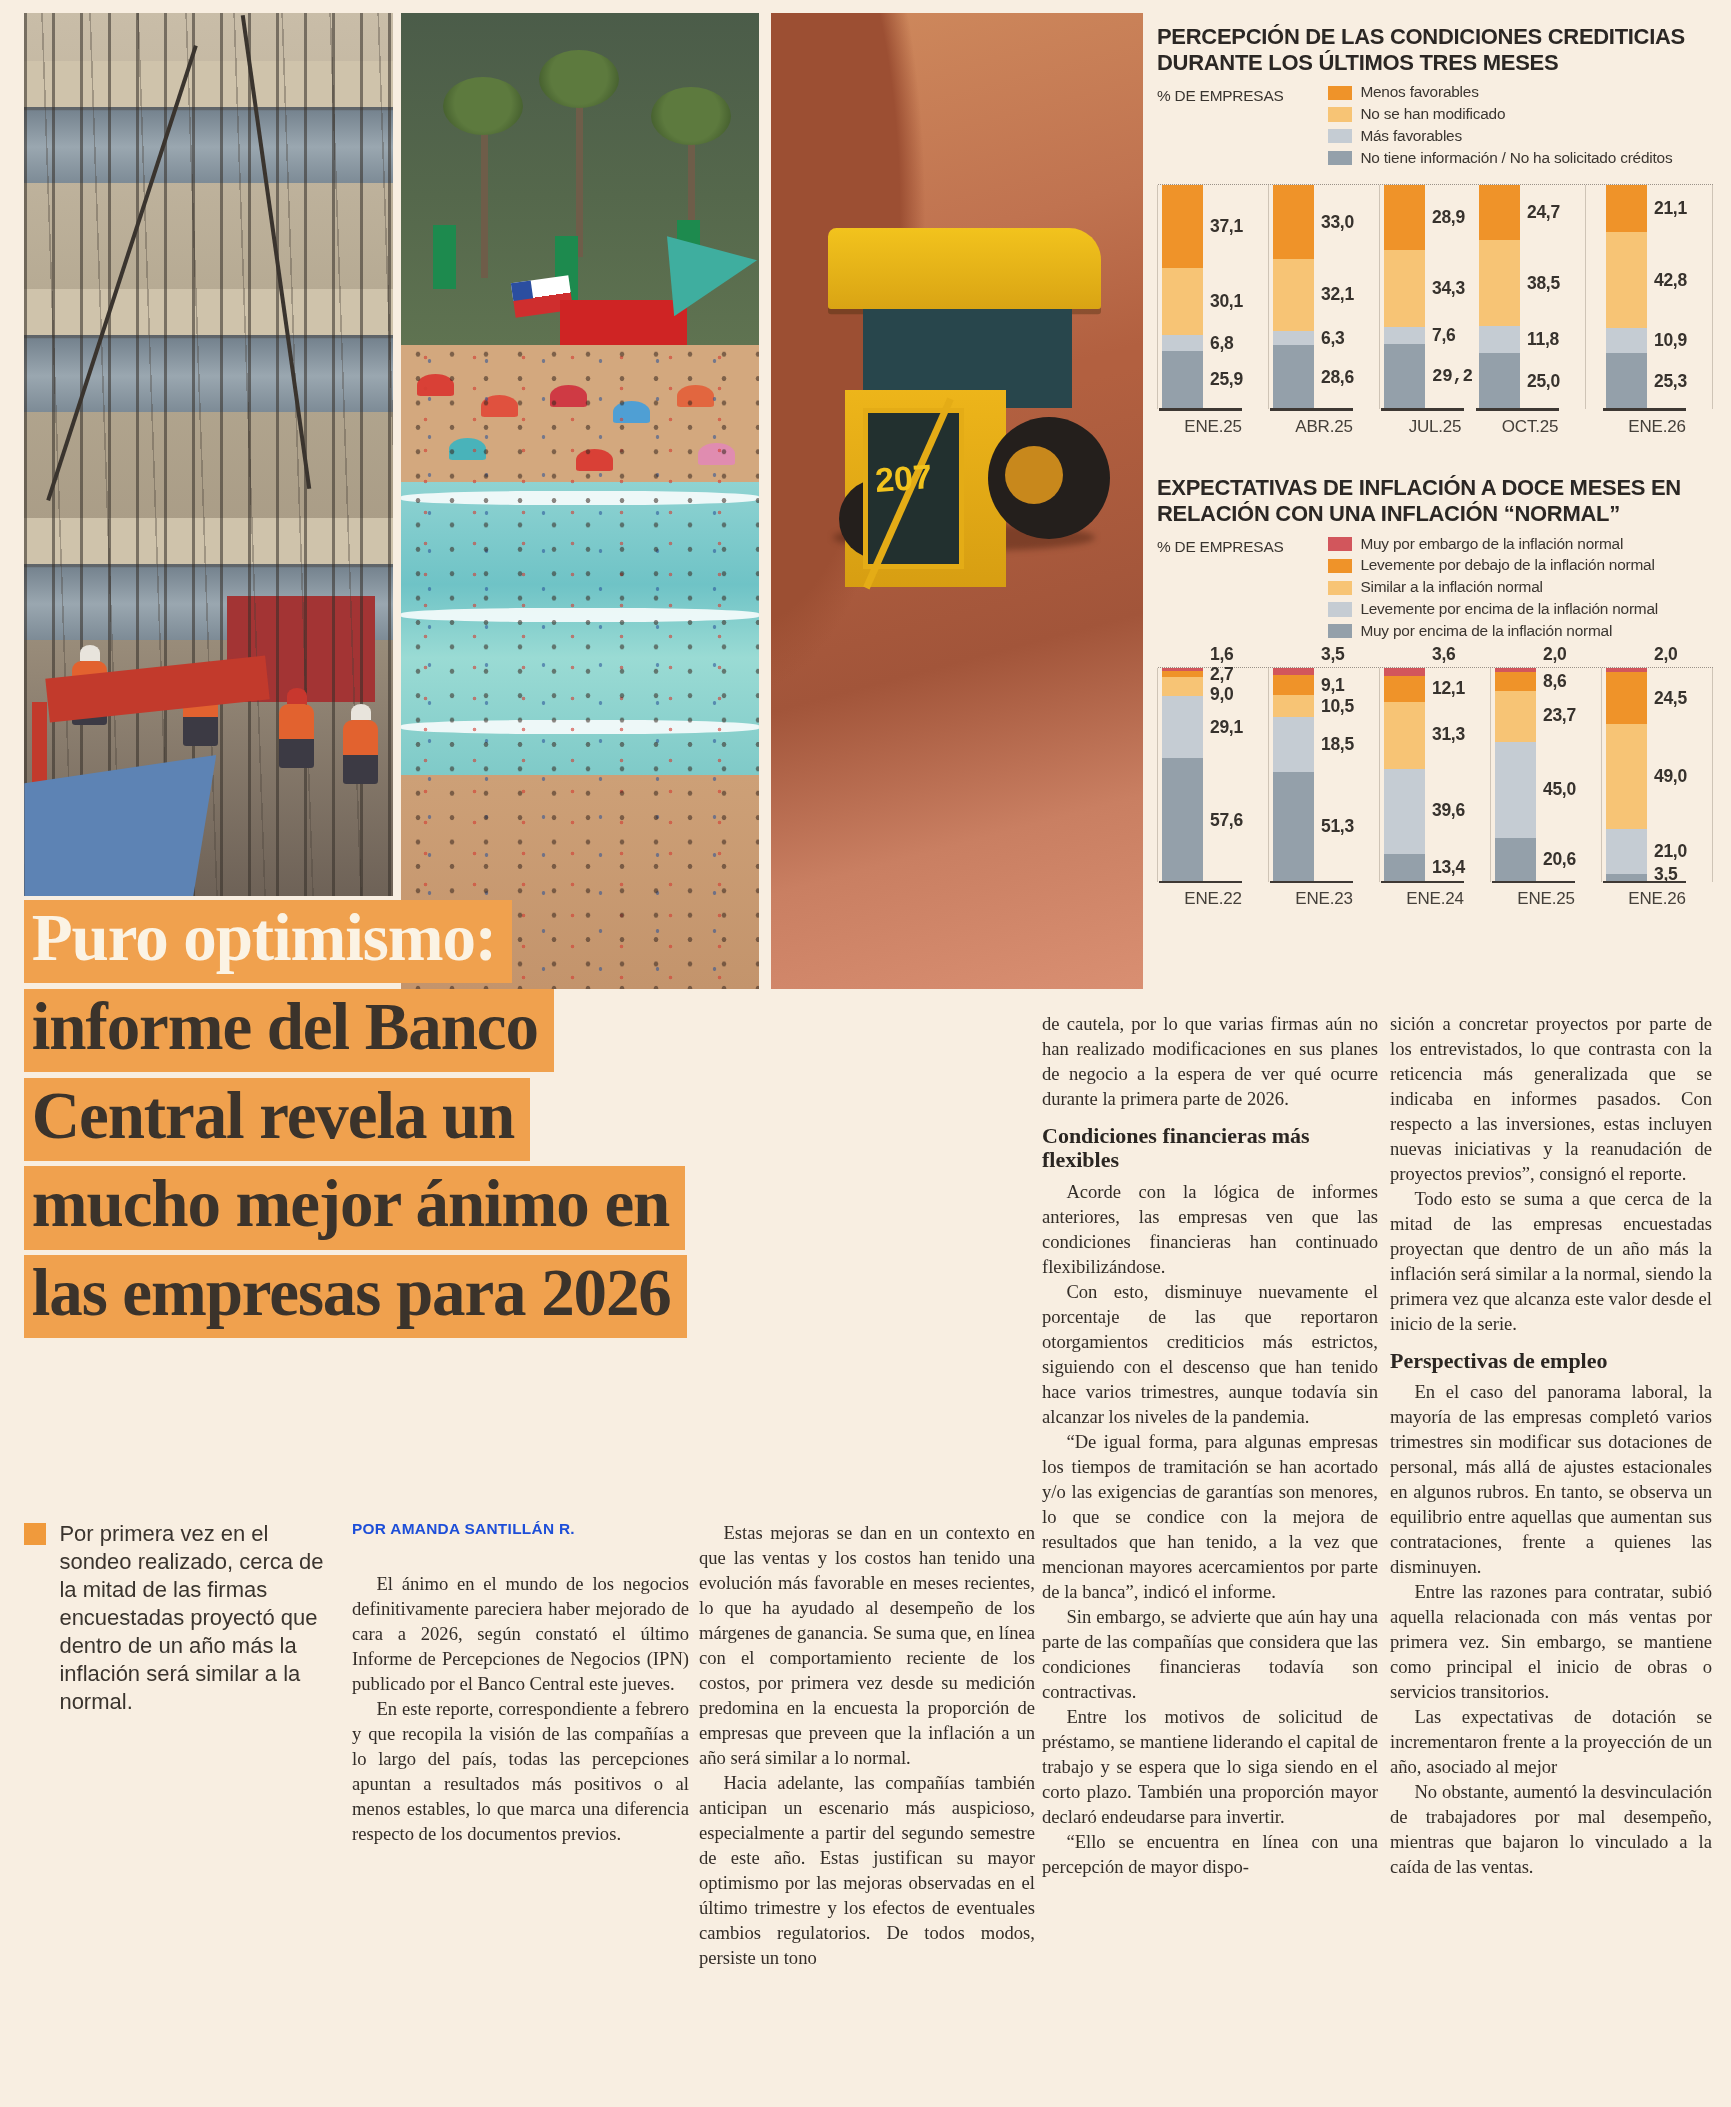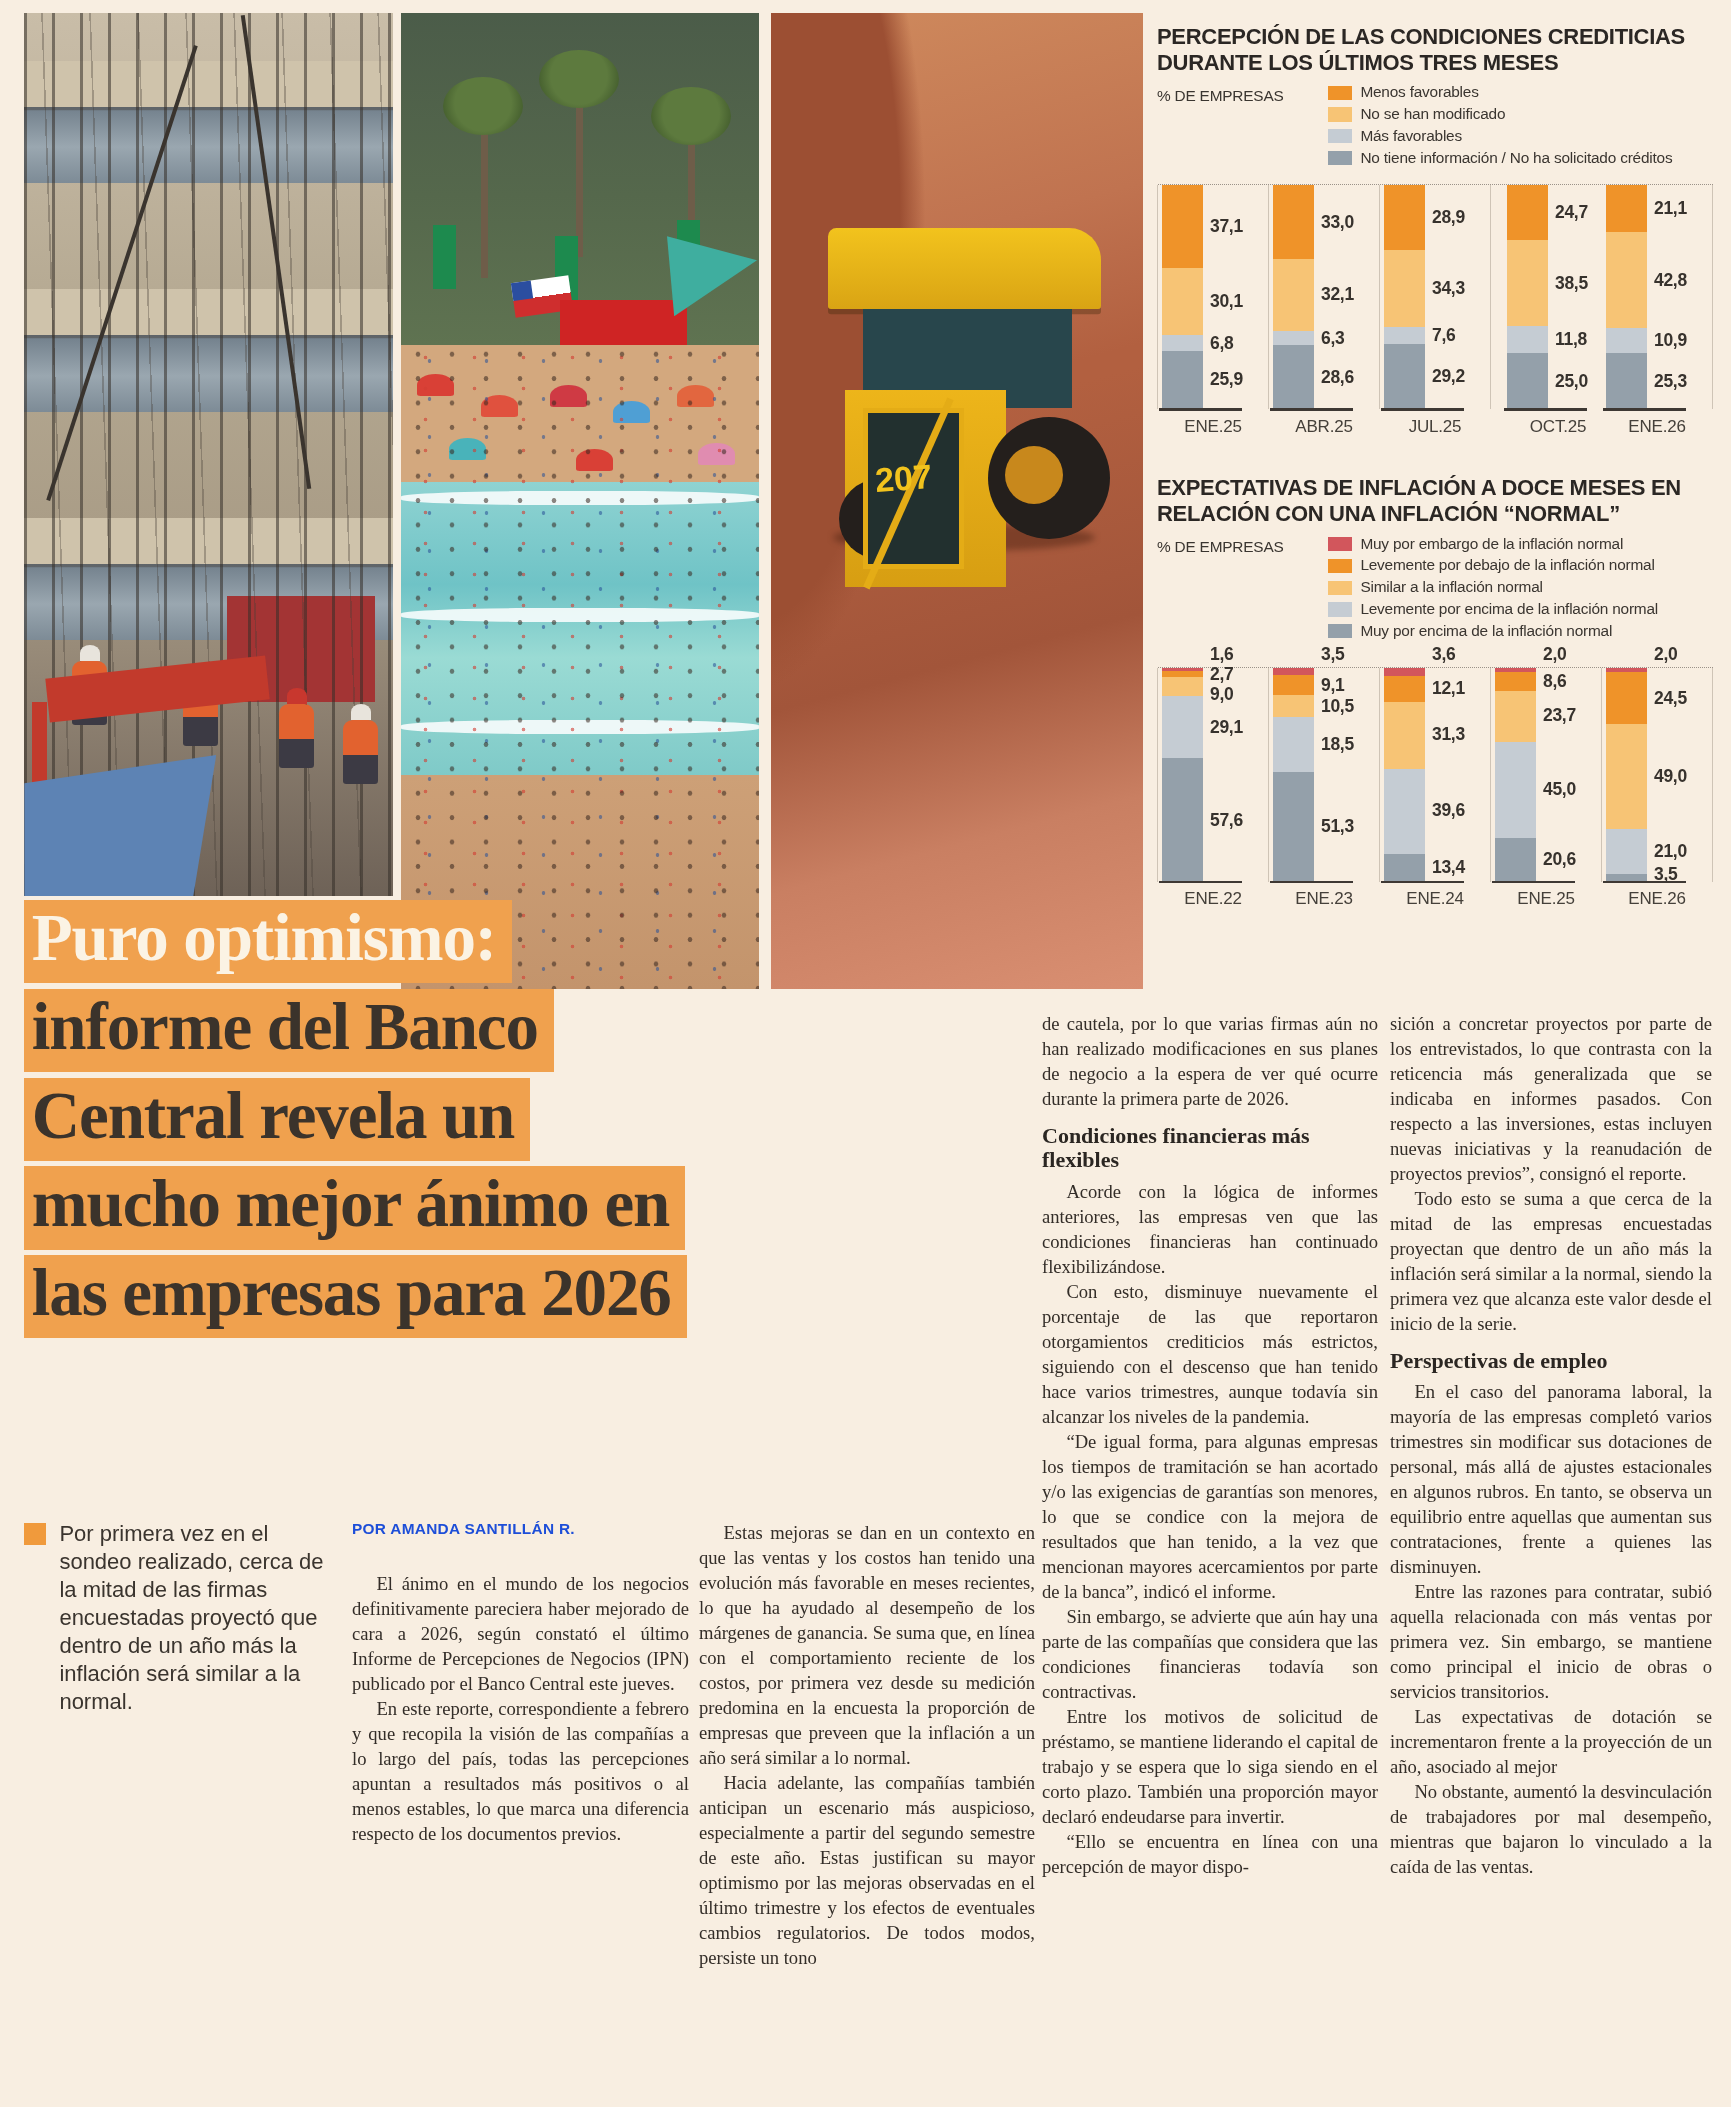--- a/index.html
+++ b/index.html
@@ -217,25 +217,25 @@
         <div class="cell" data-name="chart-bar-group" style="left: 222px; width: 111px;">
           <div class="bar" data-name="stacked-bar">
             <div class="seg" data-name="bar-segment" style="height: 65px; background: rgb(239, 147, 41);"></div>
             <div class="seg" data-name="bar-segment" style="height: 77px; background: rgb(247, 196, 117);"></div>
             <div class="seg" data-name="bar-segment" style="height: 17px; background: rgb(197, 204, 211);"></div>
             <div class="seg" data-name="bar-segment" style="height: 65px; background: rgb(148, 160, 170);"></div>
           </div>
           <div class="vlabel" data-name="bar-value-label" style="top: 24px;">28,9</div>
           <div class="vlabel" data-name="bar-value-label" style="top: 95px;">34,3</div>
           <div class="vlabel" data-name="bar-value-label" style="top: 142px;">7,6</div>
-          <div class="vlabel" data-name="bar-value-label" style="top: 183px;">29,2</div>
+          <div class="vlabel" data-name="bar-value-label" style="top: 183px; font-family: Liberation Mono, monospace;">29,2</div>
           <div class="baseline" data-name="axis-baseline"></div>
           <div class="month" data-name="x-axis-tick-label" style="top: 233px;">JUL.25</div>
         </div>
-        <div class="cell" data-name="chart-bar-group" style="left: 345px; width: 111px;">
+        <div class="cell" data-name="chart-bar-group" style="left: 317px; width: 111px;">
           <div class="bar" data-name="stacked-bar">
             <div class="seg" data-name="bar-segment" style="height: 55px; background: rgb(239, 147, 41);"></div>
             <div class="seg" data-name="bar-segment" style="height: 86px; background: rgb(247, 196, 117);"></div>
             <div class="seg" data-name="bar-segment" style="height: 26.5px; background: rgb(197, 204, 211);"></div>
             <div class="seg" data-name="bar-segment" style="height: 56px; background: rgb(148, 160, 170);"></div>
           </div>
           <div class="vlabel" data-name="bar-value-label" style="top: 19px;">24,7</div>
           <div class="vlabel" data-name="bar-value-label" style="top: 90px;">38,5</div>
           <div class="vlabel" data-name="bar-value-label" style="top: 146px;">11,8</div>
           <div class="vlabel" data-name="bar-value-label" style="top: 188px;">25,0</div>

